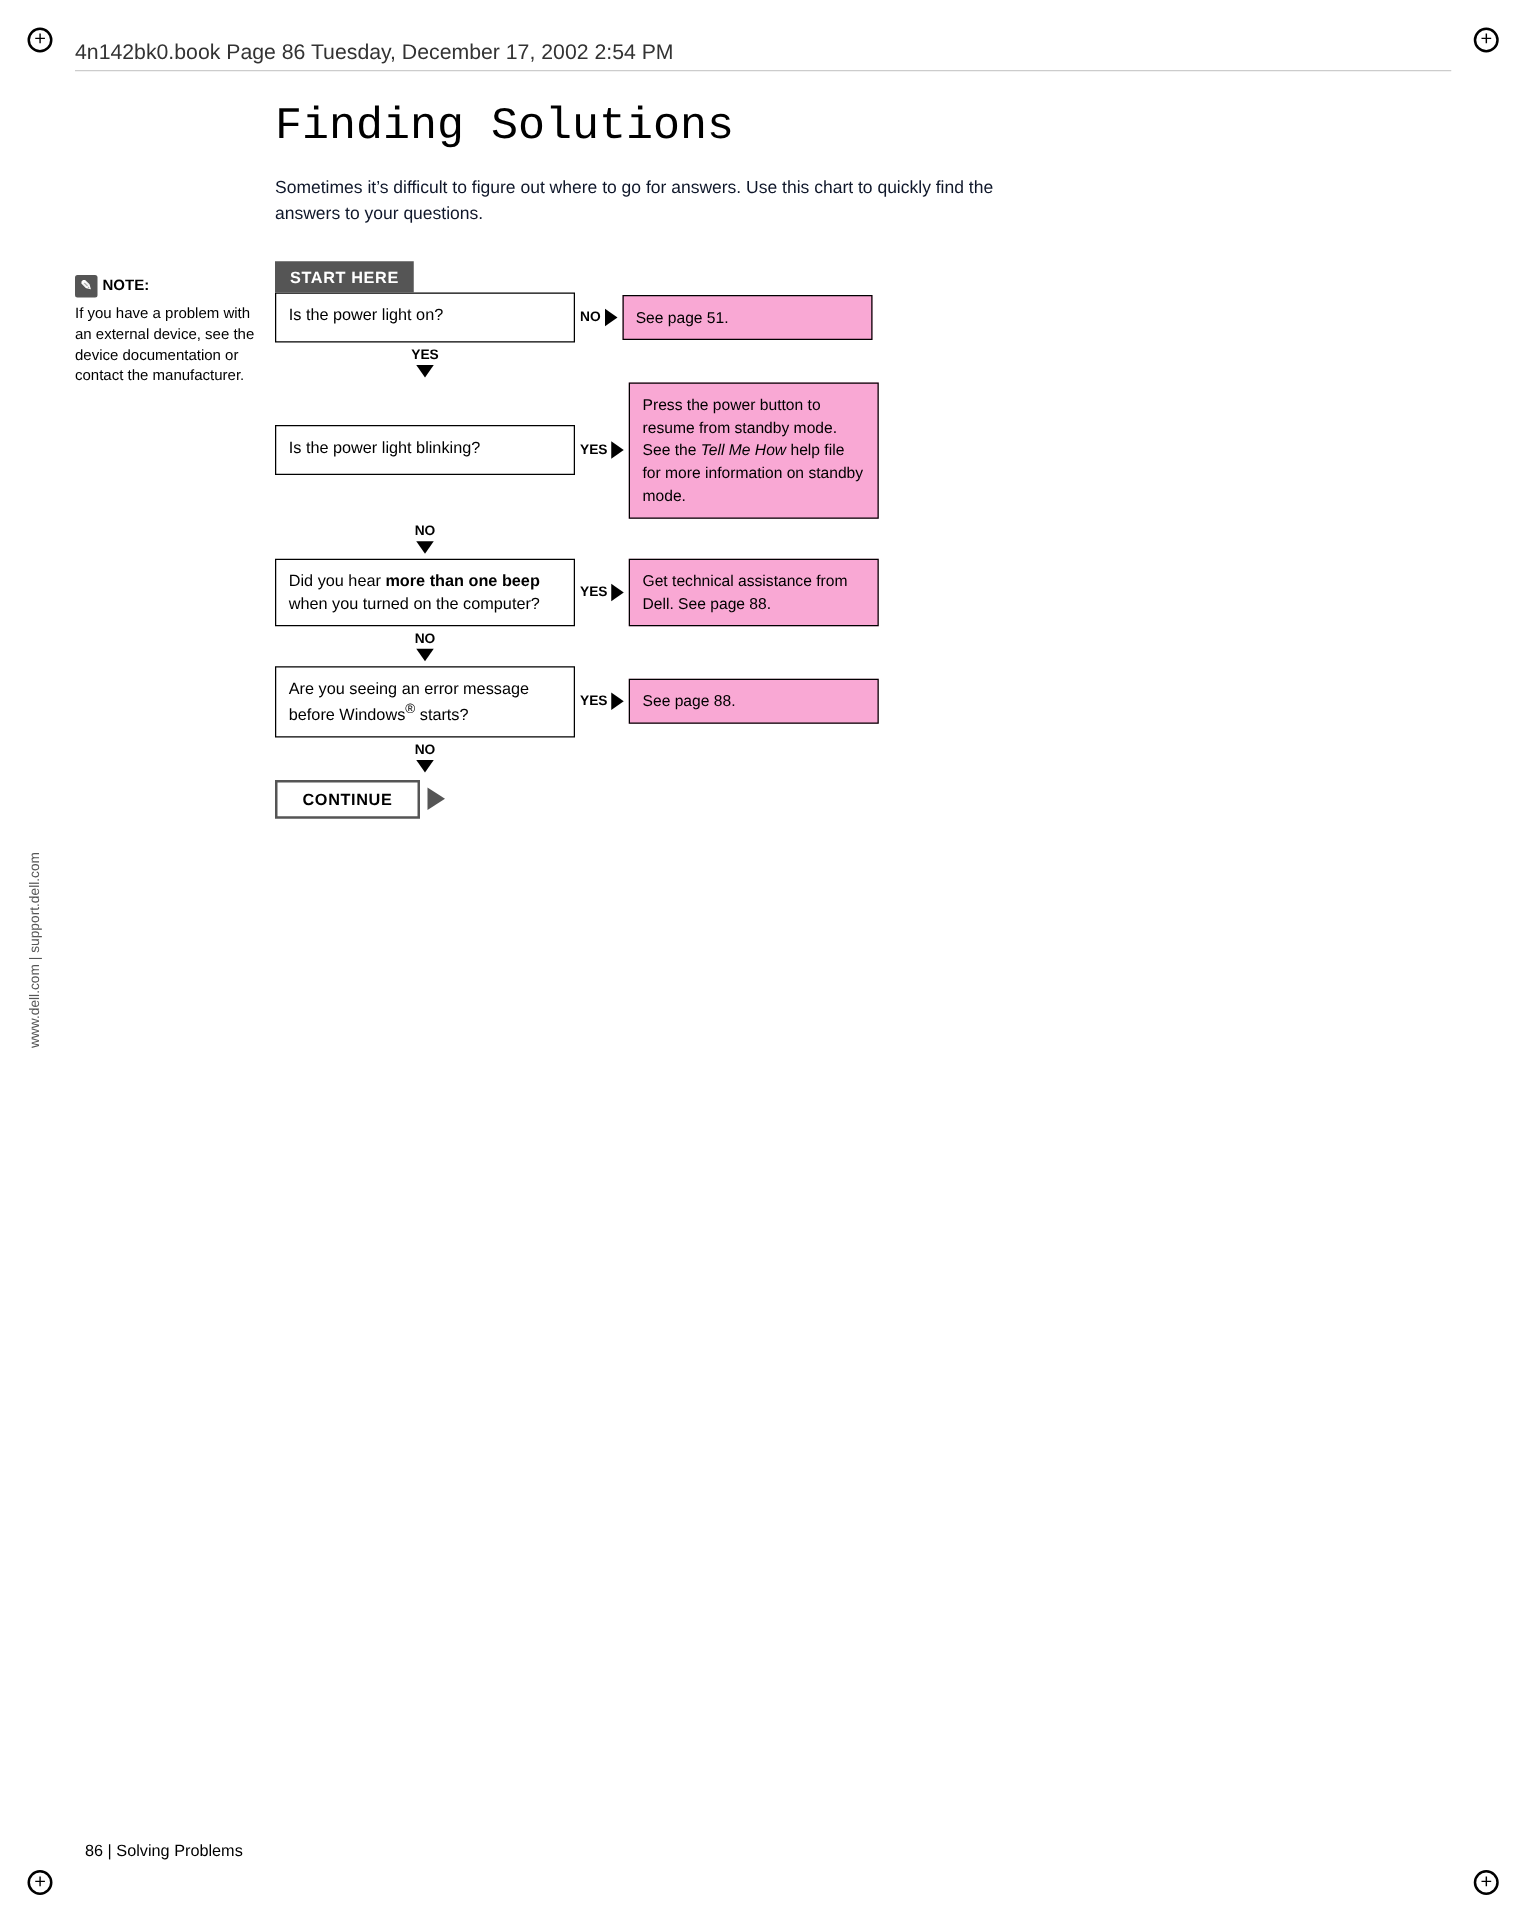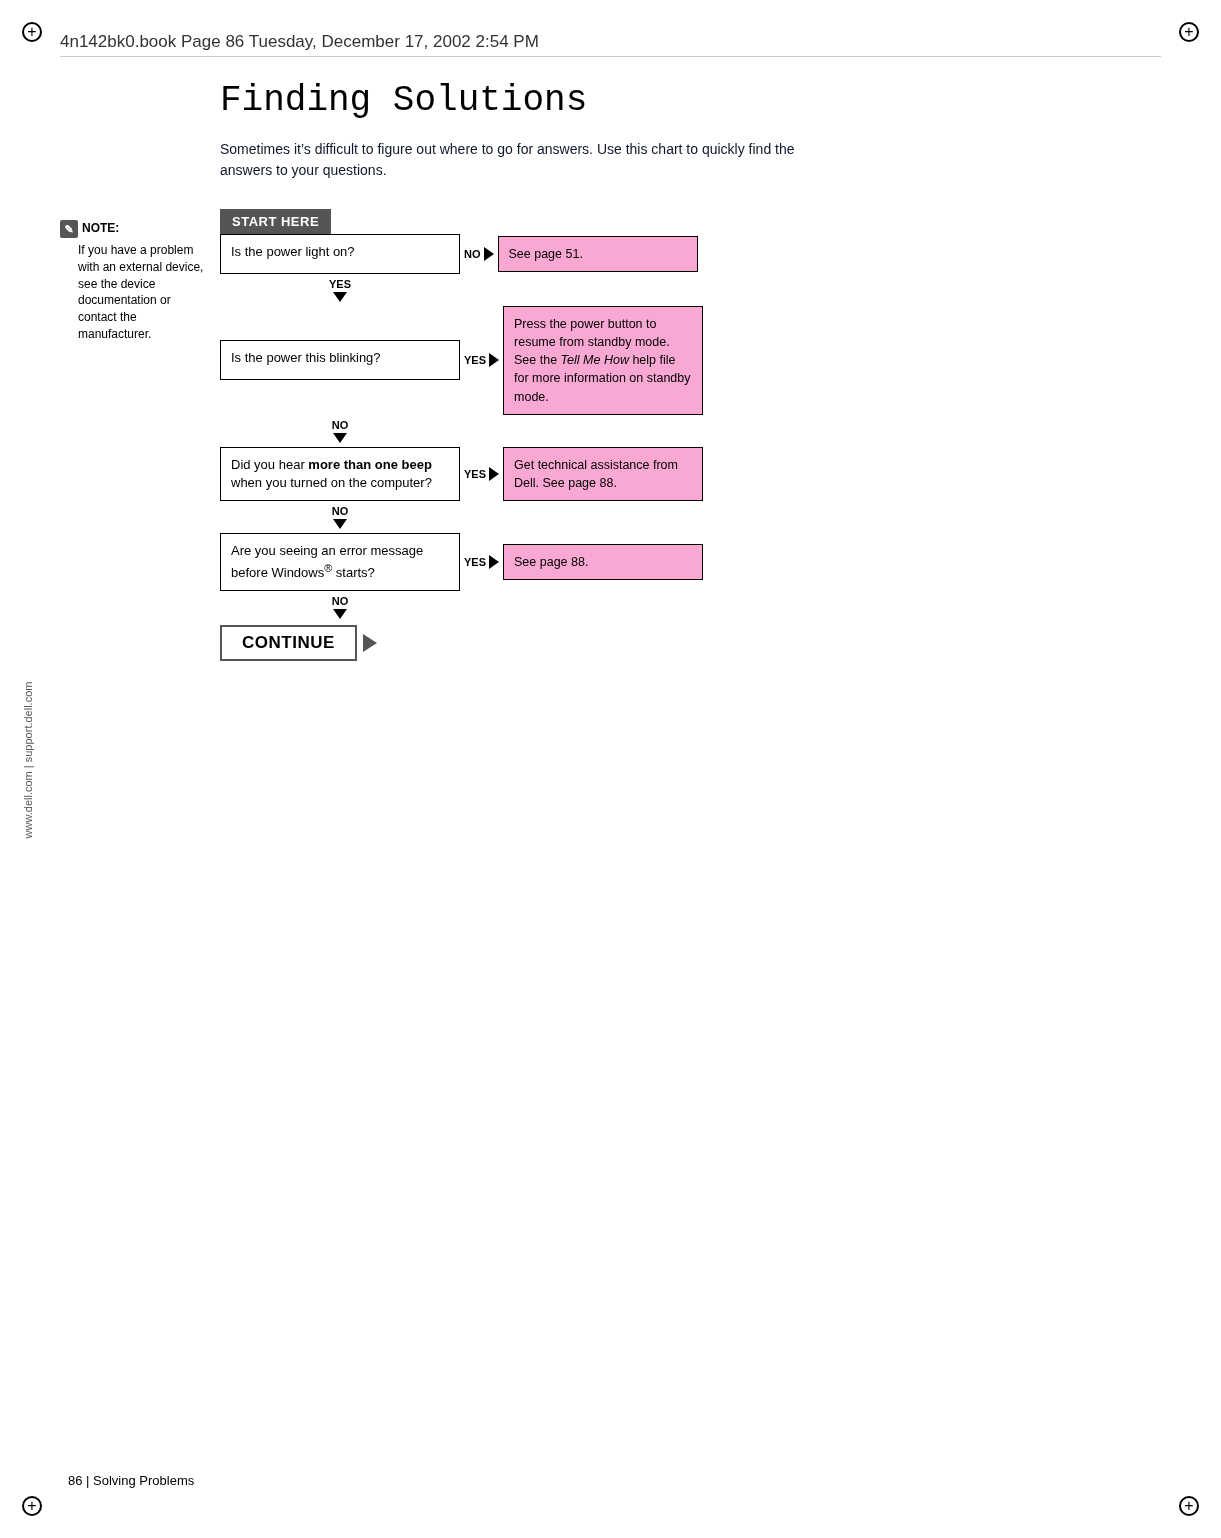--- a/index.html
+++ b/index.html
@@ -131,21 +131,21 @@
       padding: 5px 12px;
       display: inline-block;
       letter-spacing: 0.5px;
     }
 
     
     .continue-box {
       border: 2px solid #555;
       padding: 6px 20px;
       font-weight: bold;
-      font-size: 17px;
+      font-size: 13px;
       letter-spacing: 0.5px;
       display: inline-block;
       background: #fff;
     }
 
     
     .page-footer {
       position: absolute;
       bottom: 50px;
       left: 68px;
@@ -242,21 +242,21 @@
 </div>
 
 <div class="side-text">
   <span>www.dell.com | support.dell.com</span>
 </div>
 
 <div class="note-box">
   <div>
     <span class="note-icon">✎</span><span class="note-label">NOTE:</span>
   </div>
-  <div style="margin-top:4px;margin-left:18px;">If you have a problem with an external device, see the device documentation or contact the manufacturer.</div>
+  <div style="margin-top:4px;">If you have a problem with an external device, see the device documentation or contact the manufacturer.</div>
 </div>
 
 <div class="main-content">
   <h1 class="page-title">Finding Solutions</h1>
   <p class="subtitle">Sometimes it’s difficult to figure out where to go for answers. Use this chart to quickly find the answers to your questions.</p>
 
   <div class="flowchart">
 
     <div style="margin-bottom:0;">
       <span class="start-here">START HERE</span>
@@ -270,21 +270,21 @@
       </div>
       <div class="fc-ans">See page 51.</div>
     </div>
 
     <div class="fc-yes-down">
       <span>YES</span>
       <div class="arrow-down-shape"></div>
     </div>
 
     <div class="fc-row">
-      <div class="fc-q">Is the power this blinking?</div>
+      <div class="fc-q">Is the power light blinking?</div>
       <div class="fc-yes">
         <span>YES</span>
         <div class="arrow-right-shape"></div>
       </div>
       <div class="fc-ans">
         Press the power button to resume from standby mode. See the <em>Tell Me How</em> help file for more information on standby mode.
       </div>
     </div>
 
     <div class="fc-no-down">

